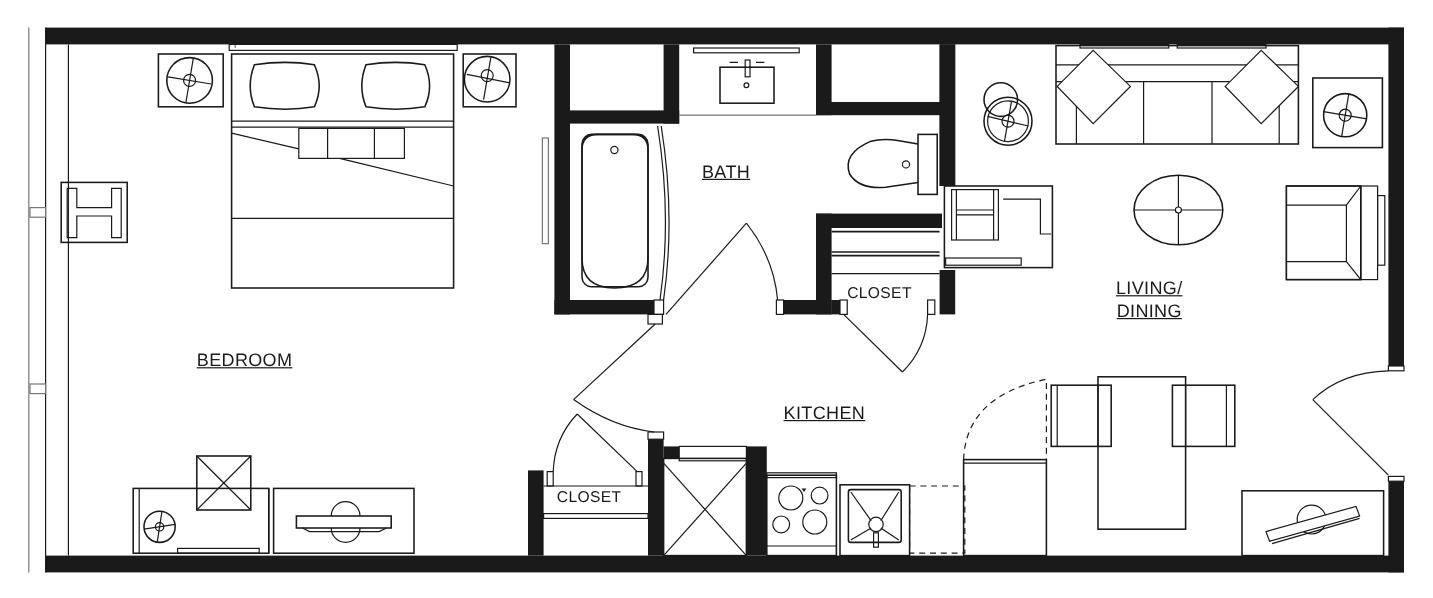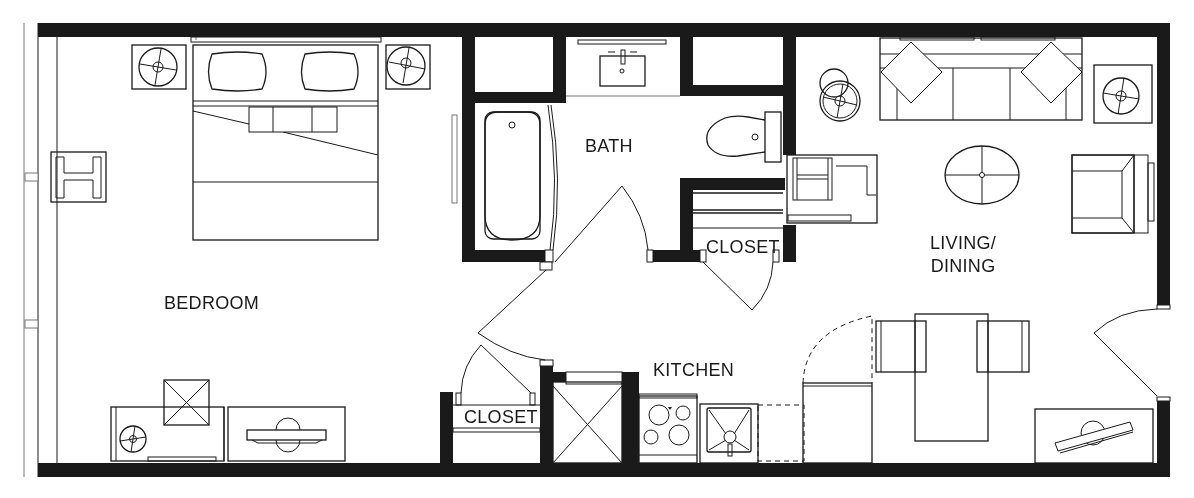--- a/index.html
+++ b/index.html
@@ -13,22 +13,22 @@
     .white { fill: #ffffff; stroke: #1a1a1a; stroke-width: 1; }
     .label {
       position: absolute;
       font-family: "Liberation Sans", sans-serif;
       color: #1a1a1a;
       letter-spacing: 0.3px;
       white-space: pre;
       line-height: 1.25;
       text-align: center;
     }
-    .label.big { font-size: 18px; }
-    .label.small { font-size: 18px; }
+    .label.big { font-size: 15px; text-decoration: underline; }
+    .label.small { font-size: 13px; }
   </style>
 </head>
 <body>
 
 <svg class="plan" width="1194" height="498" viewBox="0 0 1194 498" xmlns="http://www.w3.org/2000/svg">
 
   <g>
 
     <rect class="wall" x="38" y="23" width="1132" height="14"></rect>
 
@@ -270,17 +270,17 @@
 
     <rect class="ln" x="1035" y="409" width="118" height="54"></rect>
     <circle class="thin" cx="1093" cy="433" r="12"></circle>
     <polygon class="white" points="1055,443 1130,422 1133,430 1058,451"></polygon>
     <line class="thin" x1="1060" y1="453" x2="1133" y2="432"></line>
   </g>
 </svg>
 
 <div class="label big" style="left:164px; top:292px;">BEDROOM</div>
 <div class="label big" style="left:585px; top:135px;">BATH</div>
-<div class="label big" style="left:653px; top:336px;margin-top:23px;">KITCHEN</div>
+<div class="label big" style="left:653px; top:336px;">KITCHEN</div>
 <div class="label big" style="left:930px; top:232px;">LIVING/
 DINING</div>
 <div class="label small" style="left:706px; top:236px;">CLOSET</div>
 <div class="label small" style="left:464px; top:406px;">CLOSET</div>
 
 </body></html>

